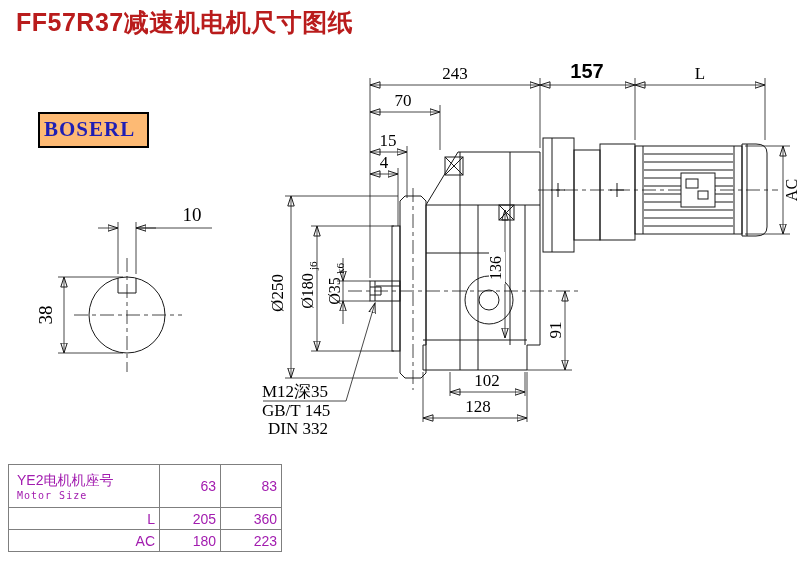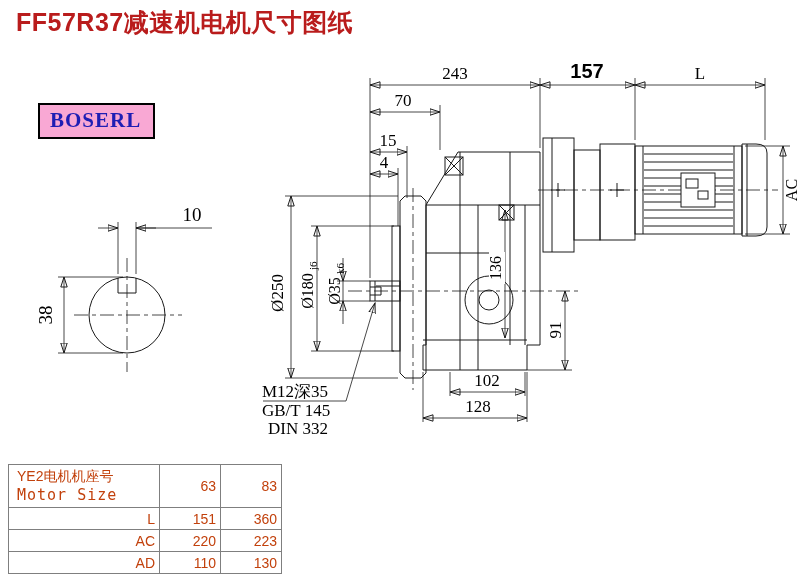--- a/index.html
+++ b/index.html
@@ -6,23 +6,23 @@
   body{
     width:800px;height:575px;position:relative;background:#fff;
     font-family:"Liberation Sans",sans-serif;overflow:hidden;
   }
   .page-title{
     position:absolute;left:12px;top:2px;margin:4px;
     font-size:25px;font-weight:bold;color:#b91c1c;letter-spacing:0.5px;
     font-family:"Liberation Sans",sans-serif;
   }
   .logo-box{
-    position:absolute;left:38px;top:103px;
-    border:2px solid #000;background:#f9a8d4;
-    padding:3px 12px 4px 10px;
+    position:absolute;left:38px;top:112px;
+    border:2px solid #000;background:#fdba74;
+    padding:3px 12px 4px 4px;
     color:#1e1eb4;font-weight:bold;font-size:21px;letter-spacing:1px;
     font-family:"Liberation Serif",serif;
   }
   svg.drawing{position:absolute;left:0;top:0;}
   svg.drawing line, svg.drawing path, svg.drawing rect, svg.drawing circle{
     stroke:#1a1a1a;stroke-width:1;fill:none;
   }
   svg.drawing .thin line{stroke-width:0.8;}
   svg.drawing .dash line{stroke-width:0.8;stroke-dasharray:14 4 4 4;}
   svg.drawing text{
@@ -31,29 +31,29 @@
   }
   svg.drawing text.big{font-size:19px;}
   svg.drawing text.bold{font-size:20px;font-weight:bold;font-family:"Liberation Sans",sans-serif;}
   svg.drawing text.small{font-size:16px;}
   svg.drawing text.sub{font-size:11px;text-anchor:start;}
   svg.drawing text.note{text-anchor:start;font-size:17px;}
   svg.drawing rect.fillwhite{fill:#fff;stroke:none;}
   svg.drawing rect.plate{fill:#fff;}
   .spec-table{
     position:absolute;left:8px;top:464px;
-    border-collapse:collapse;font-size:14px;color:#c2410c;
+    border-collapse:collapse;font-size:14px;color:#a21caf;
   }
   .spec-table td{
     border:1px solid #7f7f7f;text-align:right;vertical-align:middle;
     padding:0 4px;height:21px;background:#fff;
   }
   .spec-table td.hdr{width:138px;text-align:left;padding-left:8px;height:42px;}
   .spec-table td.val{width:52px;}
-  .spec-table .en{font-family:"DejaVu Sans Mono",monospace;font-size:15px;letter-spacing:1px;}
+  .spec-table .en{font-family:"DejaVu Sans Mono",monospace;font-size:10px;letter-spacing:1px;}
 </style>
 </head>
 <body>
 
 <svg class="drawing" width="800" height="575" viewBox="0 0 800 575">
   <defs>
     <marker id="arrE" markerWidth="11" markerHeight="8" refX="10" refY="4" orient="auto" markerUnits="userSpaceOnUse">
       <path d="M0,0.8 L10,4 L0,7.2 Z" fill="#000" stroke="none"></path>
     </marker>
     <marker id="arrS" markerWidth="11" markerHeight="8" refX="0" refY="4" orient="auto" markerUnits="userSpaceOnUse">
@@ -225,27 +225,22 @@
     <tr>
       <td class="hdr">
         <div>YE2电机机座号</div>
         <div class="en">Motor Size</div>
       </td>
       <td class="val">63</td>
       <td class="val">83</td>
     </tr>
     <tr>
       <td>L</td>
-      <td>151</td>
+      <td>205</td>
       <td>360</td>
     </tr>
     <tr>
       <td>AC</td>
-      <td>220</td>
+      <td>180</td>
       <td>223</td>
-    </tr>
-    <tr>
-      <td>AD</td>
-      <td>110</td>
-      <td>130</td>
     </tr>
   </tbody>
 </table>
 
 </body></html>

